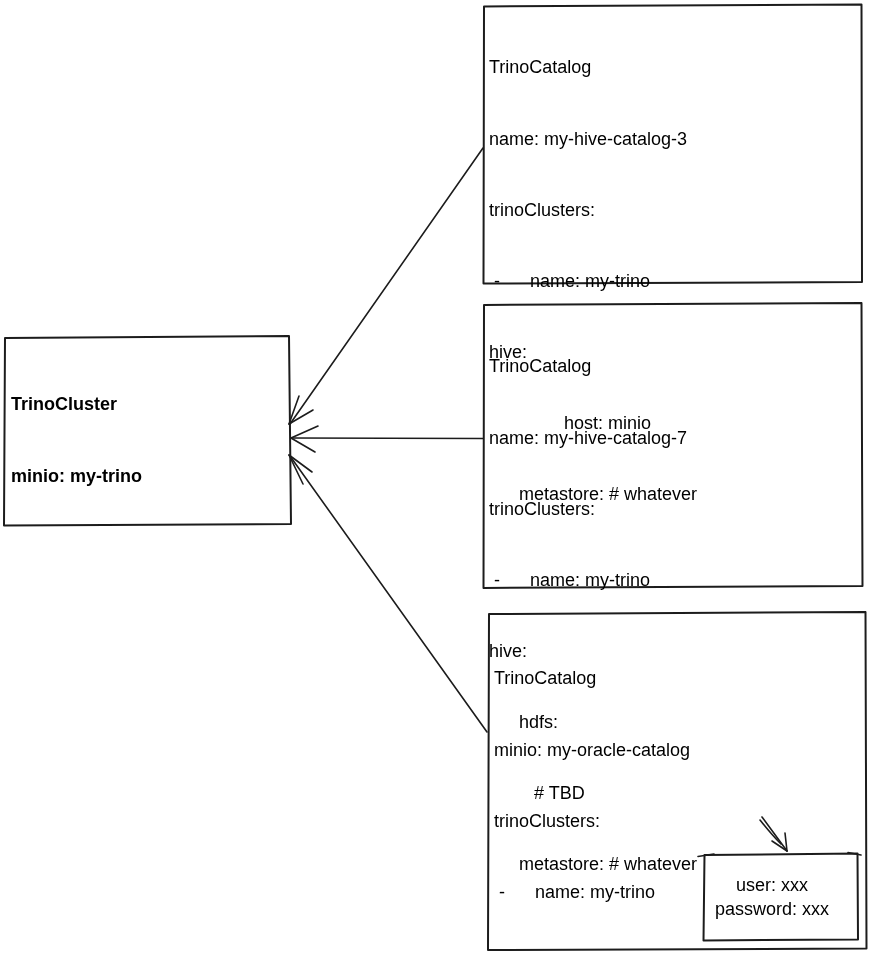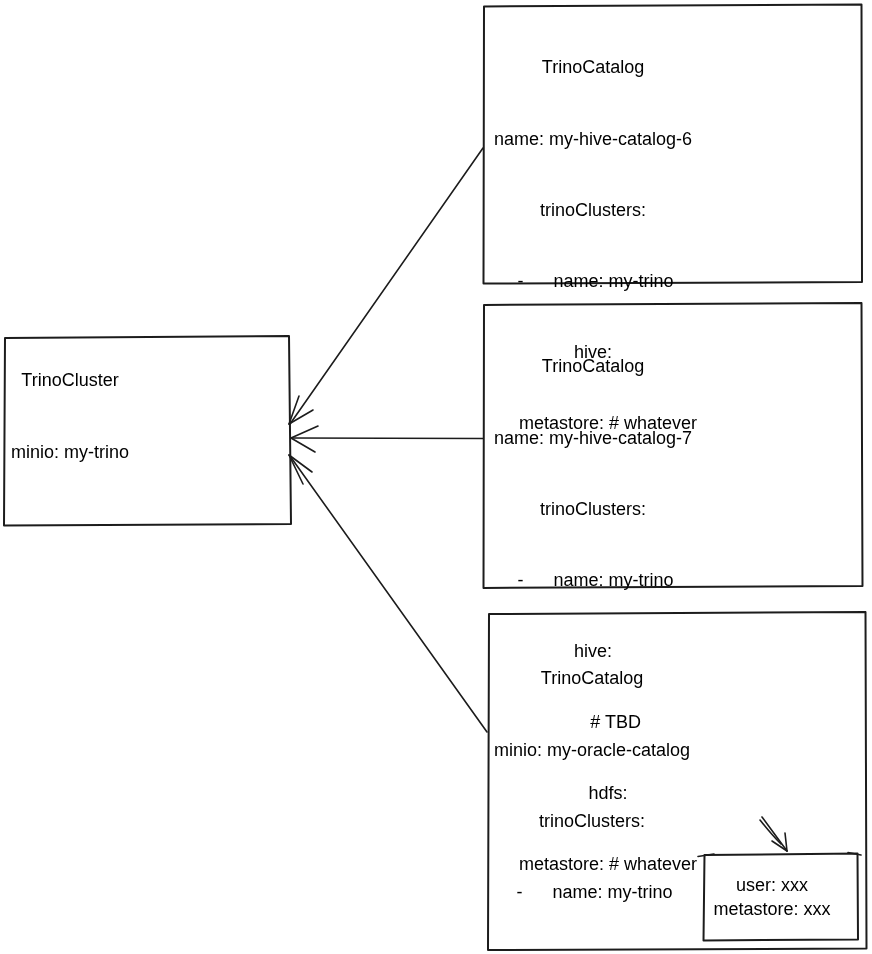--- a/index.html
+++ b/index.html
@@ -22,23 +22,22 @@
   }
   .box-text {
     position: absolute;
     white-space: pre;
     font-size: 18px;
     line-height: 23.7px;
     color: #000000;
   }
   .box-text .yaml-line {
     white-space: pre;
-    text-align: center;
   }
-  .cluster-text  { left: 11px;  top: 322px; }
+  .cluster-text  { left: 11px;  top: 346px; font-weight: bold; }
   .catalog1-text { left: 489px; top: 9px;   }
   .catalog2-text { left: 489px; top: 308px; }
   .catalog3-text { left: 494px; top: 620px; }
   .secret-text {
     position: absolute;
     left: 704px;
     top: 854px;
     width: 136px;
     height: 86px;
     display: flex;
@@ -108,46 +107,47 @@
     </g>
   </svg>
 
   <div class="box-text cluster-text">
     <div class="yaml-line">TrinoCluster</div>
     <div class="yaml-line">minio: my-trino</div>
   </div>
 
   <div class="box-text catalog1-text">
     <div class="yaml-line">TrinoCatalog</div>
-    <div class="yaml-line">name: my-hive-catalog-6</div>
+    <div class="yaml-line">name: my-hive-catalog-3</div>
     <div class="yaml-line">trinoClusters:</div>
     <div class="yaml-line"> -      name: my-trino</div>
     <div class="yaml-line">hive:</div>
+    <div class="yaml-line">               host: minio</div>
     <div class="yaml-line">      metastore: # whatever</div>
   </div>
 
   <div class="box-text catalog2-text">
     <div class="yaml-line">TrinoCatalog</div>
     <div class="yaml-line">name: my-hive-catalog-7</div>
     <div class="yaml-line">trinoClusters:</div>
     <div class="yaml-line"> -      name: my-trino</div>
     <div class="yaml-line">hive:</div>
+    <div class="yaml-line">      hdfs:</div>
     <div class="yaml-line">         # TBD</div>
-    <div class="yaml-line">      hdfs:</div>
     <div class="yaml-line">      metastore: # whatever</div>
   </div>
 
   <div class="box-text catalog3-text">
     <div class="yaml-line">TrinoCatalog</div>
     <div class="yaml-line">minio: my-oracle-catalog</div>
     <div class="yaml-line">trinoClusters:</div>
     <div class="yaml-line"> -      name: my-trino</div>
     <div class="yaml-line">oracle:</div>
     
     
   </div>
 
   <div class="secret-text">
     <div class="yaml-line">user: xxx</div>
-    <div class="yaml-line">metastore: xxx</div>
+    <div class="yaml-line">password: xxx</div>
   </div>
 
 </div>
 
 </body></html>

